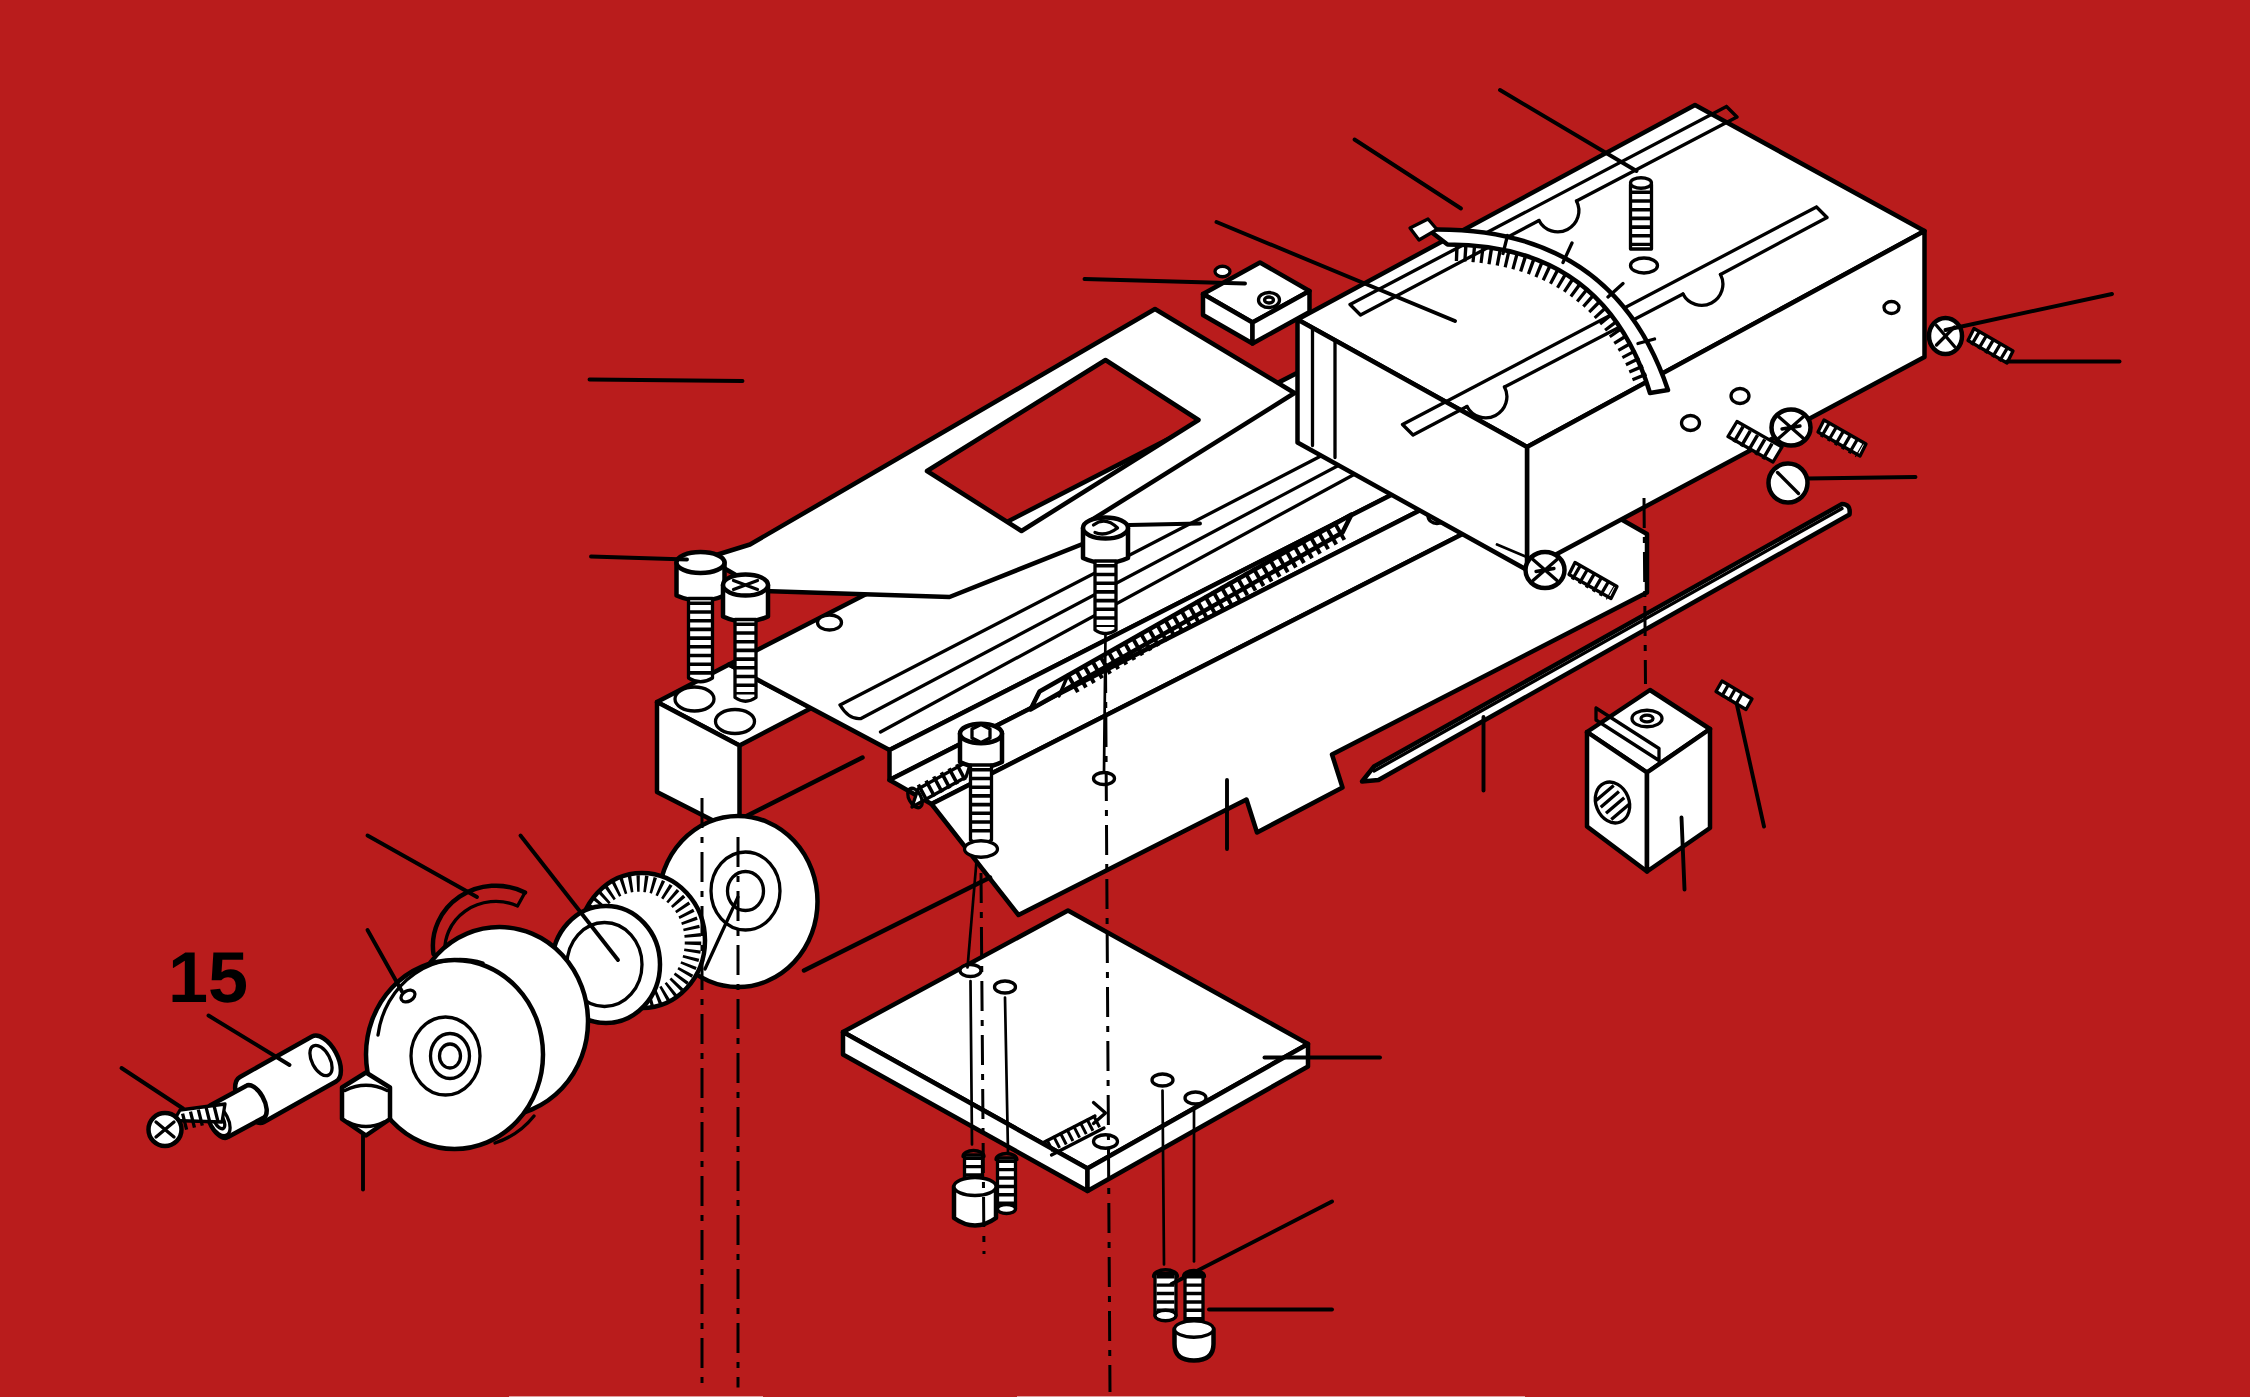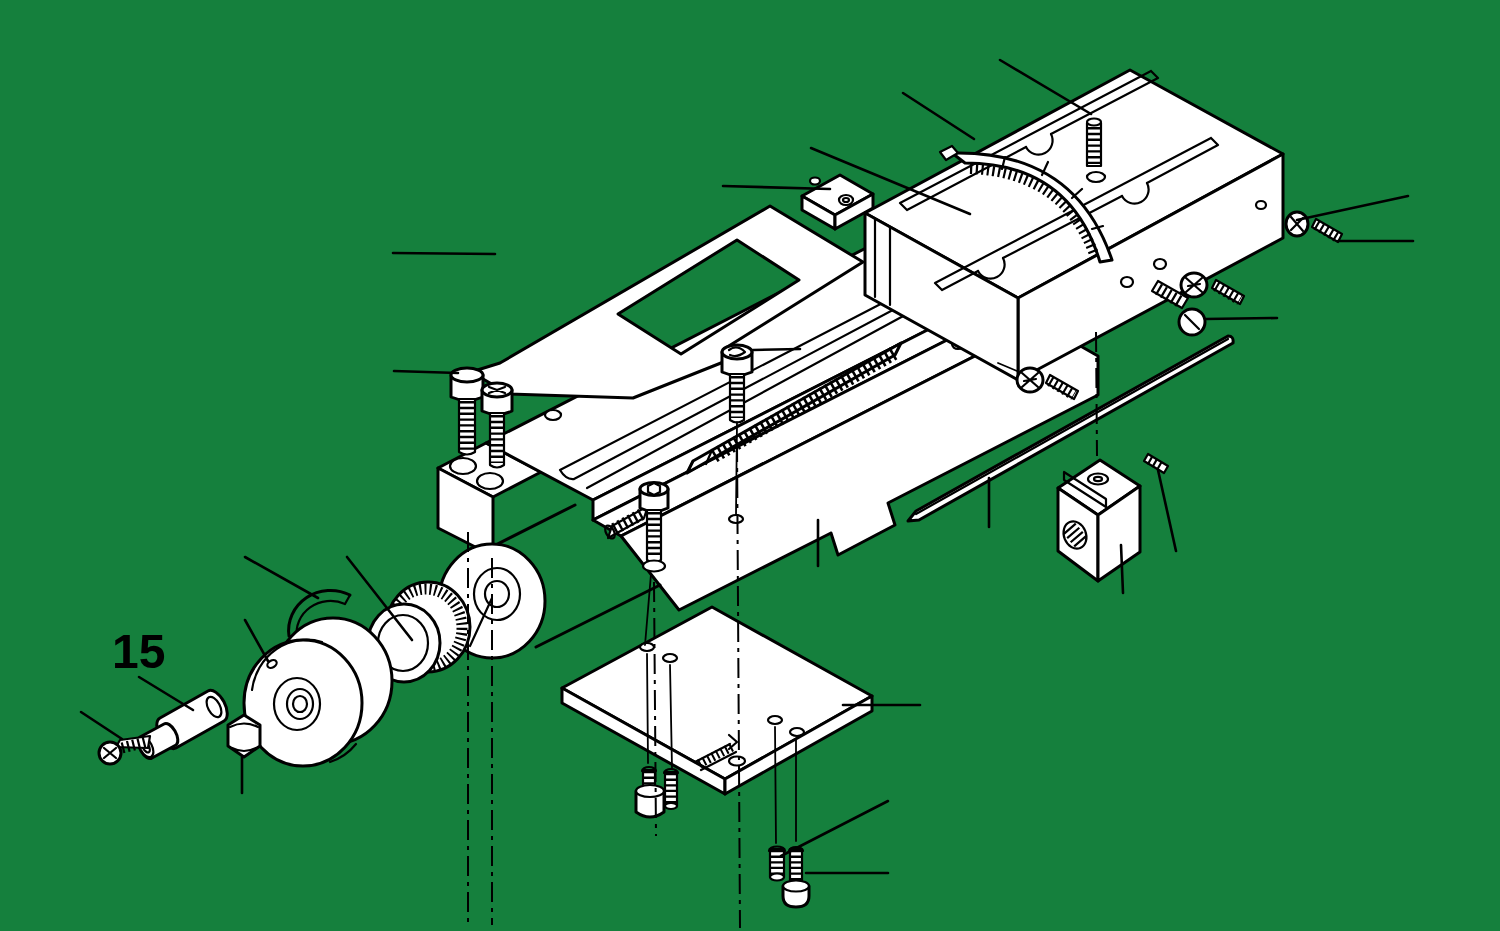--- a/index.html
+++ b/index.html
@@ -1,16 +1,16 @@
 <!DOCTYPE html>
 <html><head>
 <meta charset="utf-8">
 <style>
   html,body{margin:0;padding:0;background:#fff;}
-  .stage{position:relative;width:1500px;height:931px;background:#15803d;overflow:hidden;
+  .stage{position:relative;width:1500px;height:931px;background:#b91c1c;overflow:hidden;
          font-family:"Liberation Sans", sans-serif;}
   svg{display:block}
   .ln{fill:none;stroke:#000;stroke-width:3;stroke-linecap:round;stroke-linejoin:round;}
   .ln2{fill:none;stroke:#000;stroke-width:2.2;stroke-linecap:round;stroke-linejoin:round;}
   .wf{fill:#fff;stroke:#000;stroke-width:3;stroke-linejoin:round;}
   .wf2{fill:#fff;stroke:#000;stroke-width:2.2;stroke-linejoin:round;}
   .thread{fill:none;stroke:#000;stroke-linecap:butt;}
   .leader{fill:none;stroke:#000;stroke-width:2.6;stroke-linecap:round;}
   .guide{fill:none;stroke:#000;stroke-width:1.8;stroke-linecap:round;}
   .cline{fill:none;stroke:#000;stroke-width:2;stroke-dasharray:20 6 4 6;}

